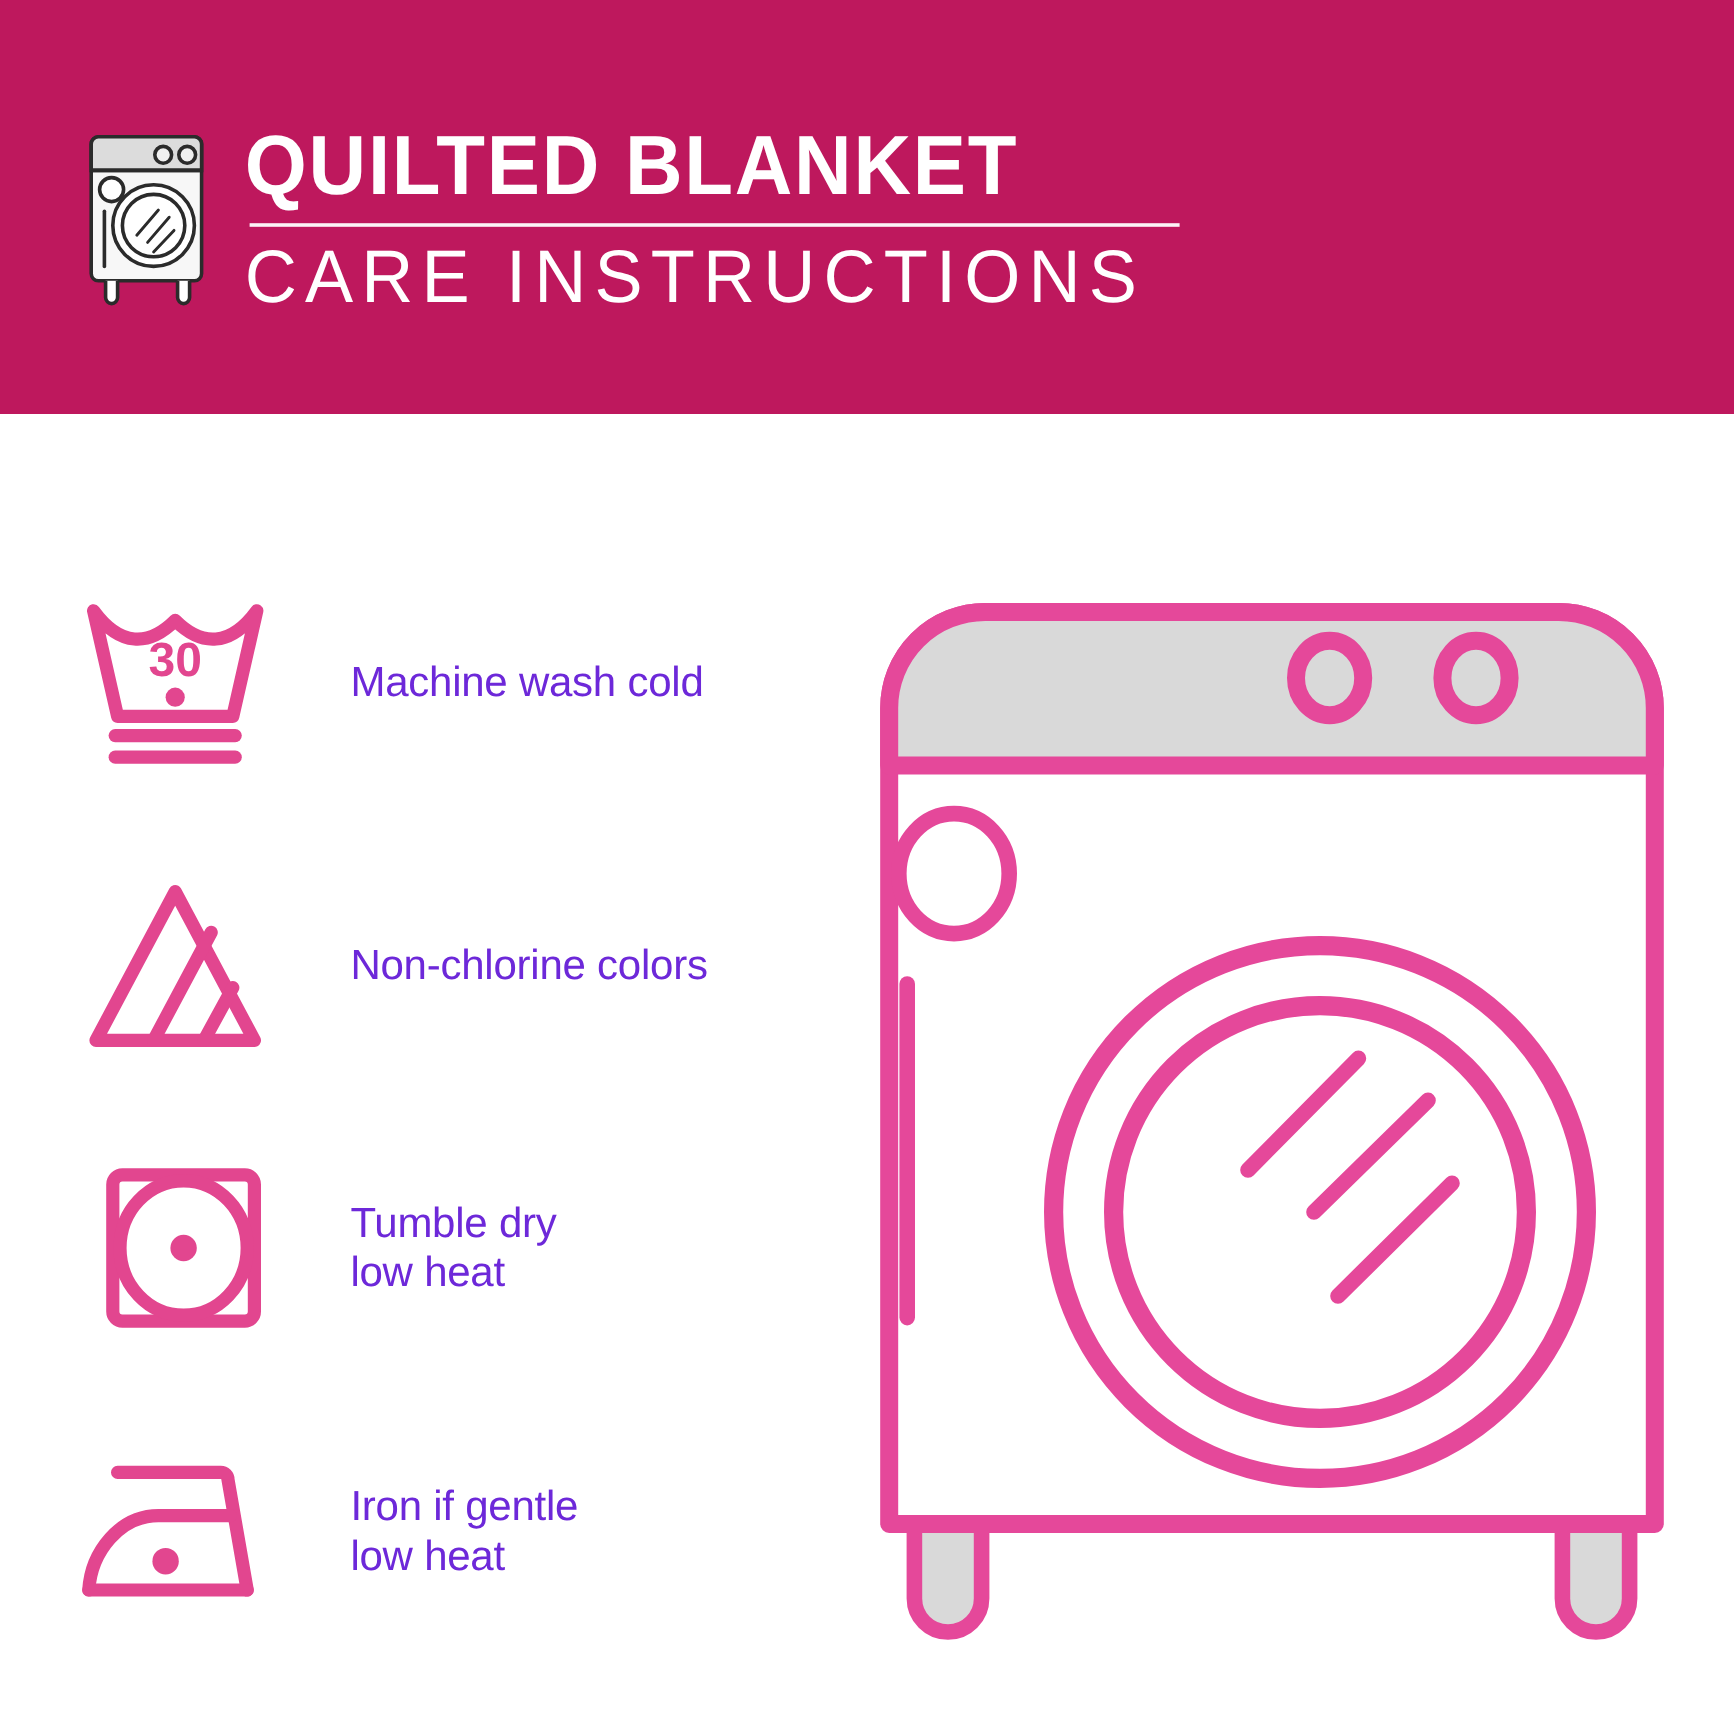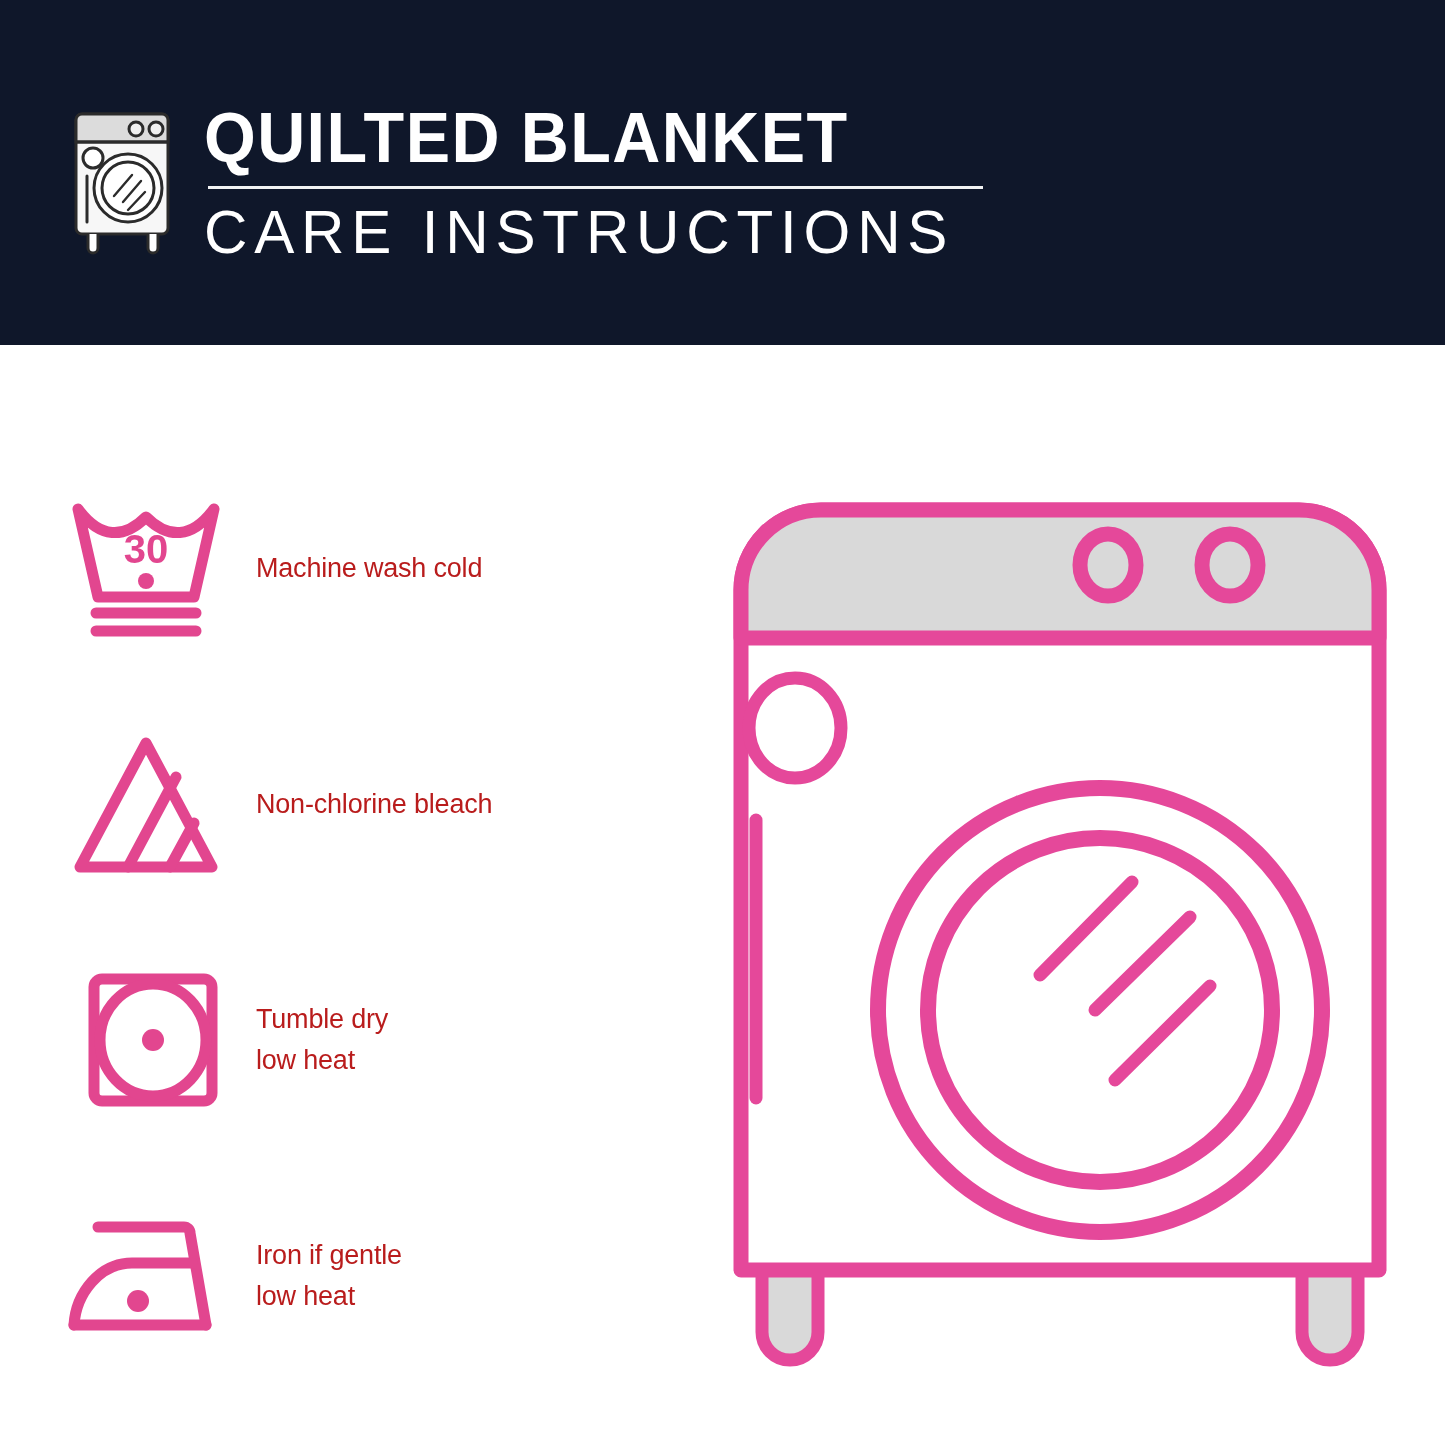--- a/index.html
+++ b/index.html
@@ -15,21 +15,21 @@
     position: relative;
   }
 
   
   .header {
     position: absolute;
     left: 0;
     top: 0;
     width: 1445px;
     height: 345px;
-    background: #0f172a;
+    background: #be185d;
     box-sizing: border-box;
   }
   .header-inner {
     position: absolute;
     left: 62px;
     top: 96px;
     display: flex;
     align-items: flex-start;
   }
   .header-logo {
@@ -89,25 +89,25 @@
   .care-row:last-child { margin-bottom: 0; }
   .care-symbol {
     width: 168px;
     flex: 0 0 168px;
     display: flex;
     align-items: center;
     justify-content: center;
   }
   .care-text {
     font-family: "Liberation Sans", sans-serif;
-    font-size: 27px;
+    font-size: 35px;
     line-height: 41px;
-    color: #b91c1c;
+    color: #6d28d9;
     letter-spacing: -0.2px;
-    margin-left: 26px;
+    margin-left: 62px;
   }
 
   
   .machine {
     position: absolute;
     left: 700px;
     top: 470px;
     width: 720px;
     height: 910px;
   }
@@ -179,21 +179,21 @@
     <div class="care-symbol">
       <svg viewBox="0 0 160 150" width="160" height="150">
         <g fill="none" stroke="#e2468f" stroke-width="11" stroke-linecap="round" stroke-linejoin="round">
           <path d="M80 14 L 146 138 L 14 138 Z"></path>
           <line x1="62" y1="138" x2="110" y2="48"></line>
           <line x1="104" y1="138" x2="128" y2="94"></line>
         </g>
       </svg>
     </div>
     <div class="care-text">
-      <div>Non-chlorine bleach</div>
+      <div>Non-chlorine colors</div>
     </div>
   </div>
 
   <div class="care-row">
     <div class="care-symbol">
       <svg viewBox="0 0 160 150" width="160" height="150">
         <g fill="none" stroke="#e2468f" stroke-width="11" stroke-linejoin="round">
           <rect x="28" y="14" width="118" height="122" rx="8" ry="8"></rect>
           <ellipse cx="87" cy="75" rx="53" ry="56"></ellipse>
         </g>

